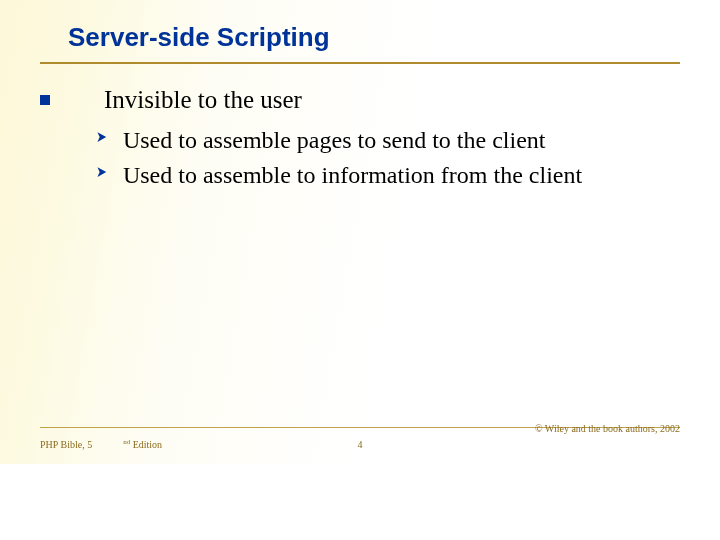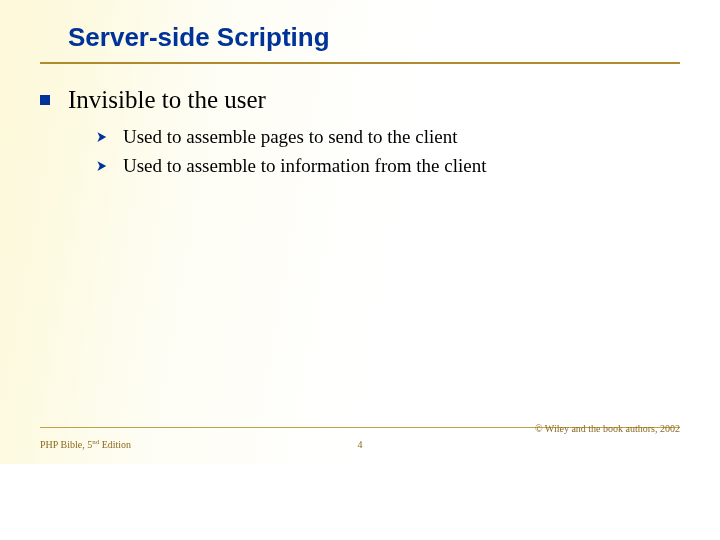--- a/index.html
+++ b/index.html
@@ -42,20 +42,21 @@
   .body {
     position: absolute;
     left: 40px;
     right: 40px;
     top: 84px;
   }
   .lvl1 {
     display: flex;
     align-items: flex-start;
     margin-bottom: 6px;
+    gap: 36px;
   }
   .lvl1 .bullet {
     width: 10px;
     height: 10px;
     background: #003399;
     margin-top: 11px;
     margin-right: 18px;
     flex: 0 0 auto;
   }
   .lvl1 .text {
@@ -75,21 +76,21 @@
   .lvl2 .chevron {
     font-family: Arial, sans-serif;
     font-size: 13px;
     color: #003399;
     margin-top: 4px;
     margin-right: 16px;
     flex: 0 0 auto;
     transform: scaleY(1.2);
   }
   .lvl2 .text {
-    font-size: 19px;
+    font-size: 24px;
     color: #000;
     line-height: 1.3;
   }
   .footer-rule {
     position: absolute;
     left: 40px;
     right: 40px;
     bottom: 36px;
     height: 0;
     border-top: 1px solid #bfa24a;
@@ -99,21 +100,21 @@
     left: 40px;
     right: 40px;
     bottom: 14px;
     font-size: 10px;
     color: #8a6a1e;
     font-family: "Times New Roman", Times, serif;
   }
   .footer .left { position: absolute; left: 0; bottom: 0; }
   .footer .center { position: absolute; left: 0; right: 0; bottom: 0; text-align: center; }
   .footer .right { position: absolute; right: 0; bottom: 16px; }
-  sup { font-size: 0.7em; }
+  sup { font-size: 0.7em; margin-left: 31px; }
 </style>
 </head>
 <body>
 
 <div class="slide">
 
   <div class="title">Server-side Scripting</div>
   <div class="title-rule"></div>
 
   <div class="body">

